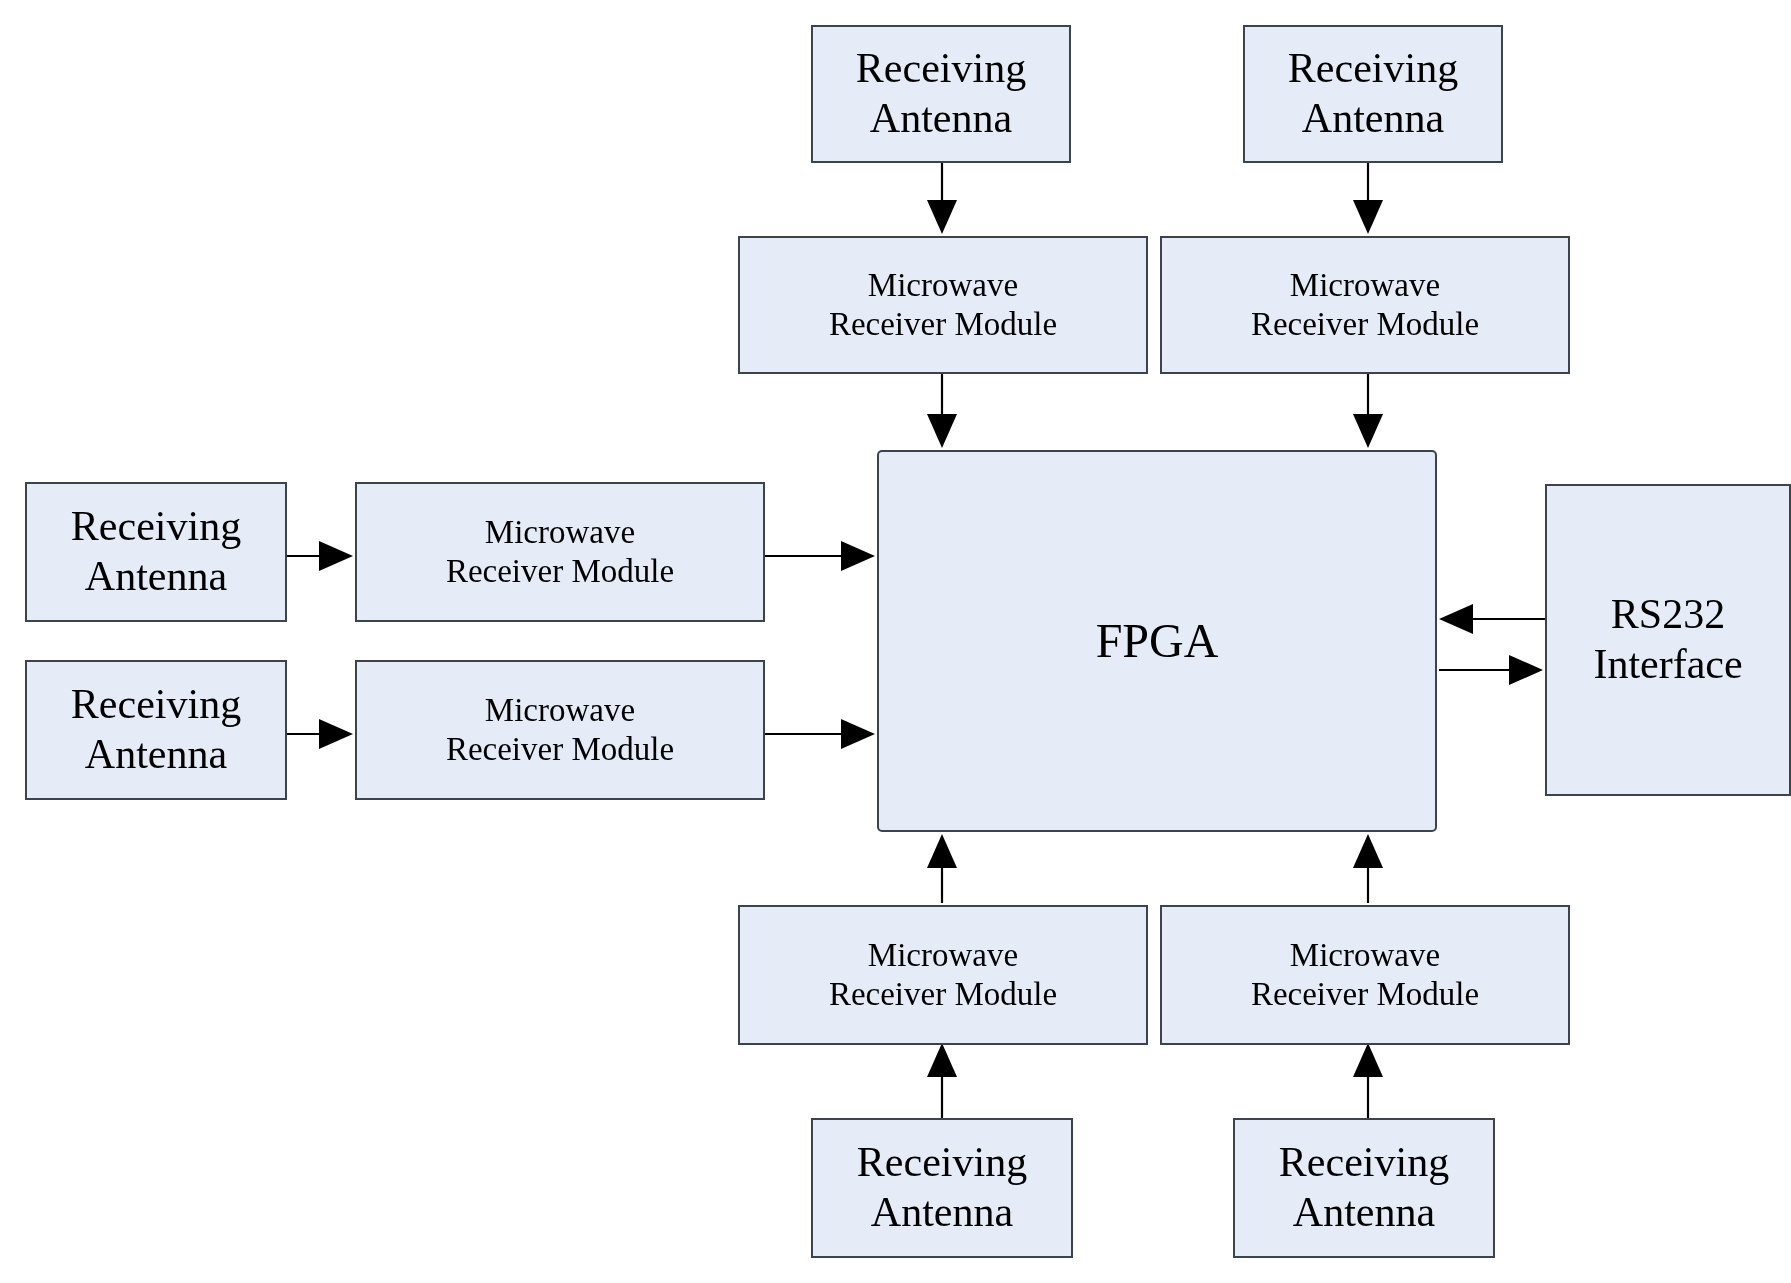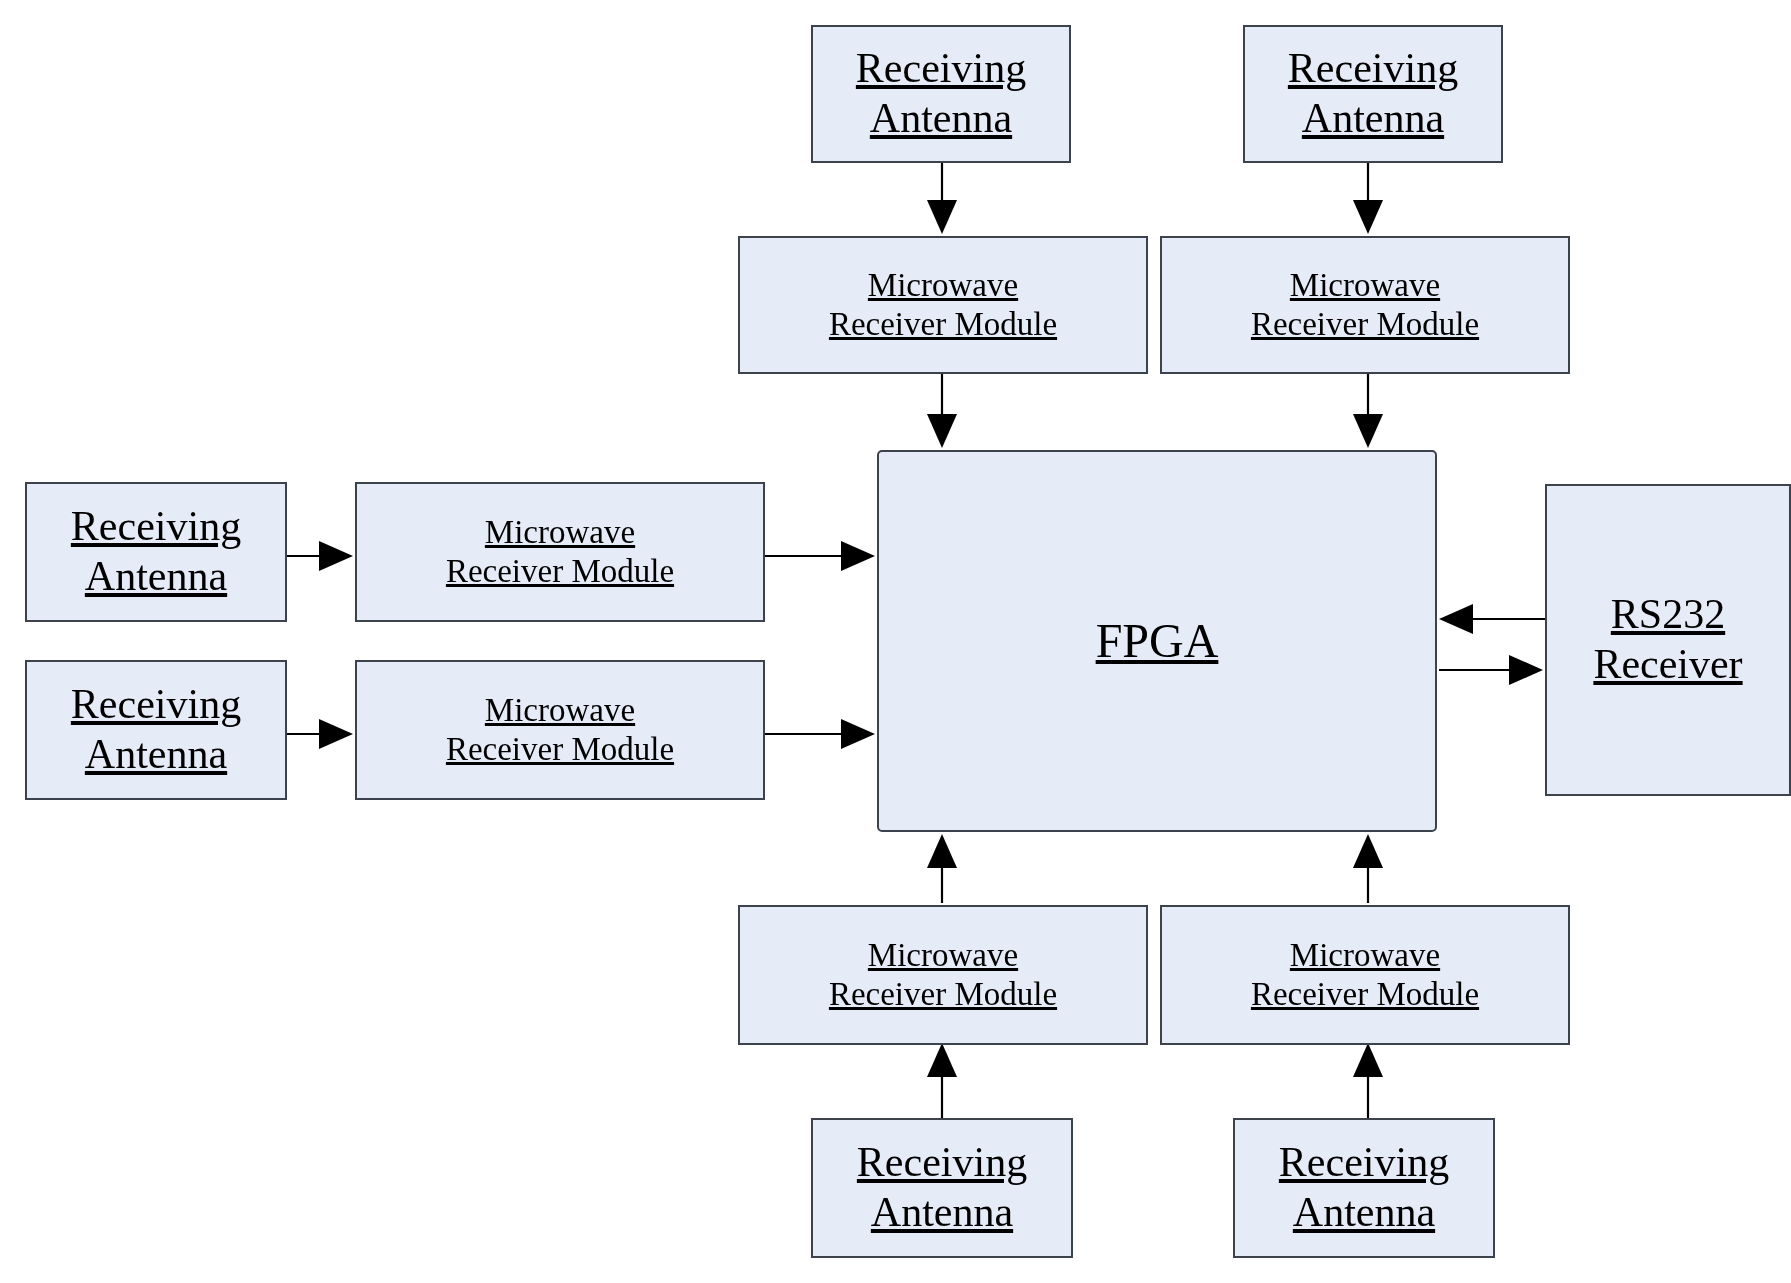--- a/index.html
+++ b/index.html
@@ -48,21 +48,20 @@
     font-size: 33px;
   }
   .node.iface {
     font-size: 42px;
   }
   .label {
     display: block;
     width: 100%;
     padding: 0 0;
     box-sizing: border-box;
-    text-decoration: underline;
   }
 </style>
 </head>
 <body>
 
 <div id="canvas">
   <svg id="edges" viewBox="0 0 1791 1283" width="1791" height="1283" xmlns="http://www.w3.org/2000/svg">
       <g>
         <line x1="942" y1="163" x2="942" y2="202" stroke="#000000" stroke-width="2.2"></line>
         <polygon points="942,234 927,200 957,200" fill="#000000"></polygon>
@@ -132,21 +131,21 @@
       <div class="node antenna" style="left: 25px; top: 482px; width: 262px; height: 140px; background: rgb(230, 236, 247); border-color: rgb(61, 67, 77); color: rgb(0, 0, 0);"><span class="label">Receiving
 Antenna</span></div>
       <div class="node antenna" style="left: 25px; top: 660px; width: 262px; height: 140px; background: rgb(230, 236, 247); border-color: rgb(61, 67, 77); color: rgb(0, 0, 0);"><span class="label">Receiving
 Antenna</span></div>
       <div class="node module" style="left: 355px; top: 482px; width: 410px; height: 140px; background: rgb(230, 236, 247); border-color: rgb(61, 67, 77); color: rgb(0, 0, 0);"><span class="label">Microwave
 Receiver Module</span></div>
       <div class="node module" style="left: 355px; top: 660px; width: 410px; height: 140px; background: rgb(230, 236, 247); border-color: rgb(61, 67, 77); color: rgb(0, 0, 0);"><span class="label">Microwave
 Receiver Module</span></div>
       <div class="node fpga" style="left: 877px; top: 450px; width: 560px; height: 382px; background: rgb(230, 236, 247); border-color: rgb(61, 67, 77); color: rgb(0, 0, 0);"><span class="label">FPGA</span></div>
       <div class="node iface" style="left: 1545px; top: 484px; width: 246px; height: 312px; background: rgb(230, 236, 247); border-color: rgb(61, 67, 77); color: rgb(0, 0, 0);"><span class="label">RS232
-Receiver</span></div>
+Interface</span></div>
       <div class="node module" style="left: 738px; top: 905px; width: 410px; height: 140px; background: rgb(230, 236, 247); border-color: rgb(61, 67, 77); color: rgb(0, 0, 0);"><span class="label">Microwave
 Receiver Module</span></div>
       <div class="node module" style="left: 1160px; top: 905px; width: 410px; height: 140px; background: rgb(230, 236, 247); border-color: rgb(61, 67, 77); color: rgb(0, 0, 0);"><span class="label">Microwave
 Receiver Module</span></div>
       <div class="node antenna" style="left: 811px; top: 1118px; width: 262px; height: 140px; background: rgb(230, 236, 247); border-color: rgb(61, 67, 77); color: rgb(0, 0, 0);"><span class="label">Receiving
 Antenna</span></div>
       <div class="node antenna" style="left: 1233px; top: 1118px; width: 262px; height: 140px; background: rgb(230, 236, 247); border-color: rgb(61, 67, 77); color: rgb(0, 0, 0);"><span class="label">Receiving
 Antenna</span></div>
     </div>
 </div>

